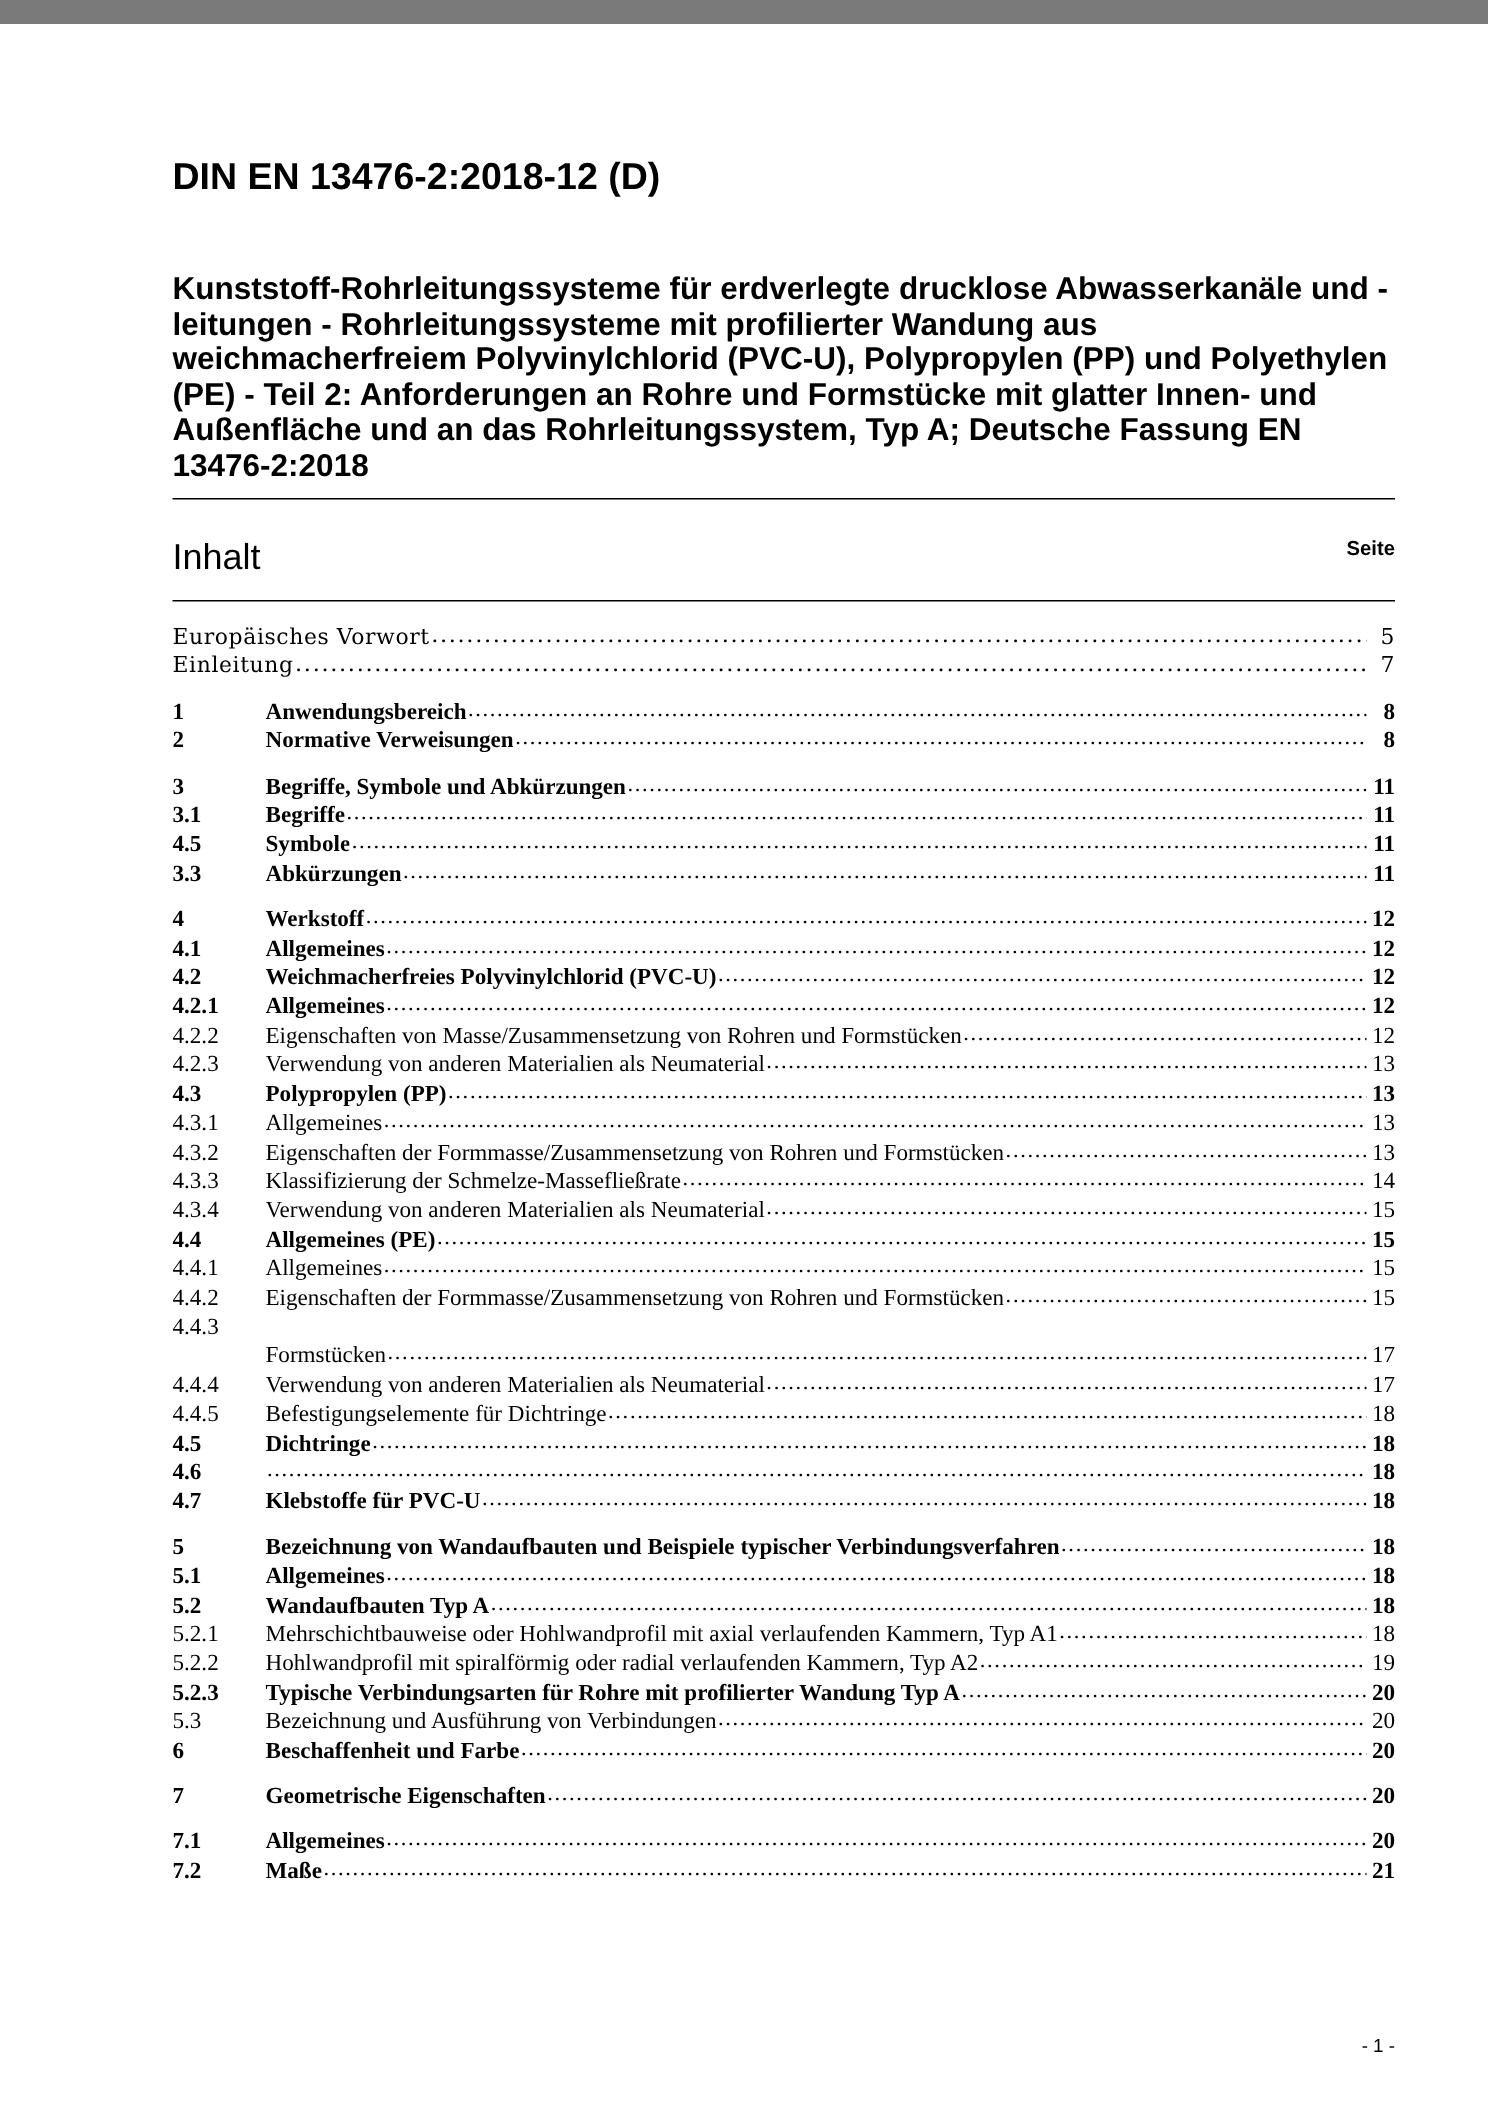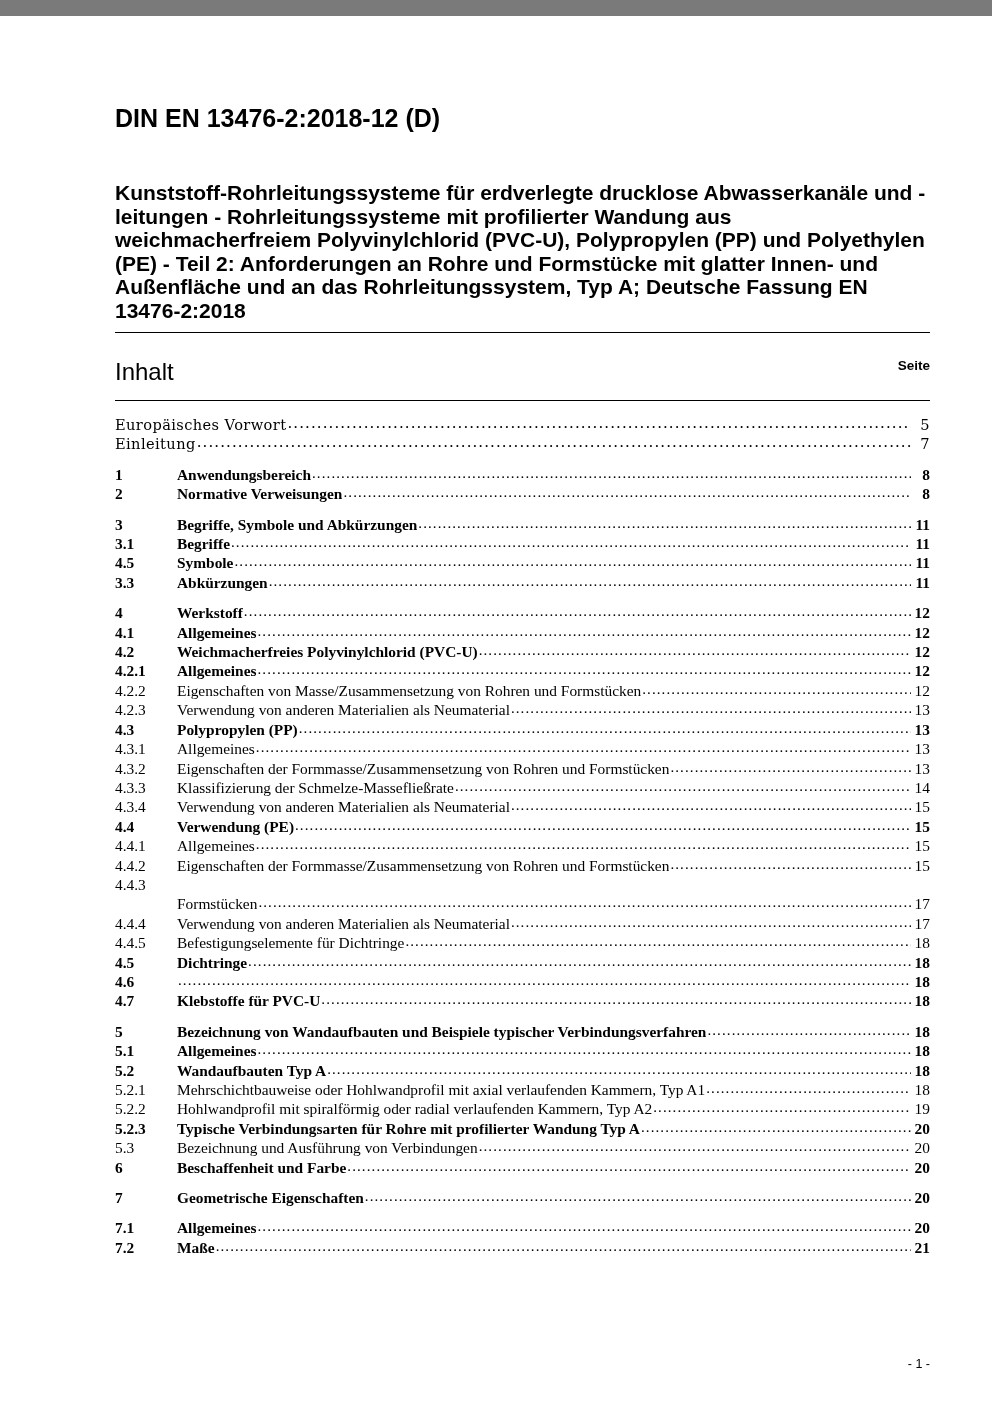--- a/index.html
+++ b/index.html
@@ -272,21 +272,21 @@
           <span class="pg">14</span>
         </div>
         <div class="toc-row">
           <span class="num">4.3.4</span>
           <span class="label">Verwendung von anderen Materialien als Neumaterial</span>
           <span class="dots">............................................................................................................................................................................................................................</span>
           <span class="pg">15</span>
         </div>
         <div class="toc-row bold">
           <span class="num">4.4</span>
-          <span class="label">Verwendung (PE)</span>
+          <span class="label">Allgemeines (PE)</span>
           <span class="dots">............................................................................................................................................................................................................................</span>
           <span class="pg">15</span>
         </div>
         <div class="toc-row">
           <span class="num">4.4.1</span>
           <span class="label">Allgemeines</span>
           <span class="dots">............................................................................................................................................................................................................................</span>
           <span class="pg">15</span>
         </div>
         <div class="toc-row">

